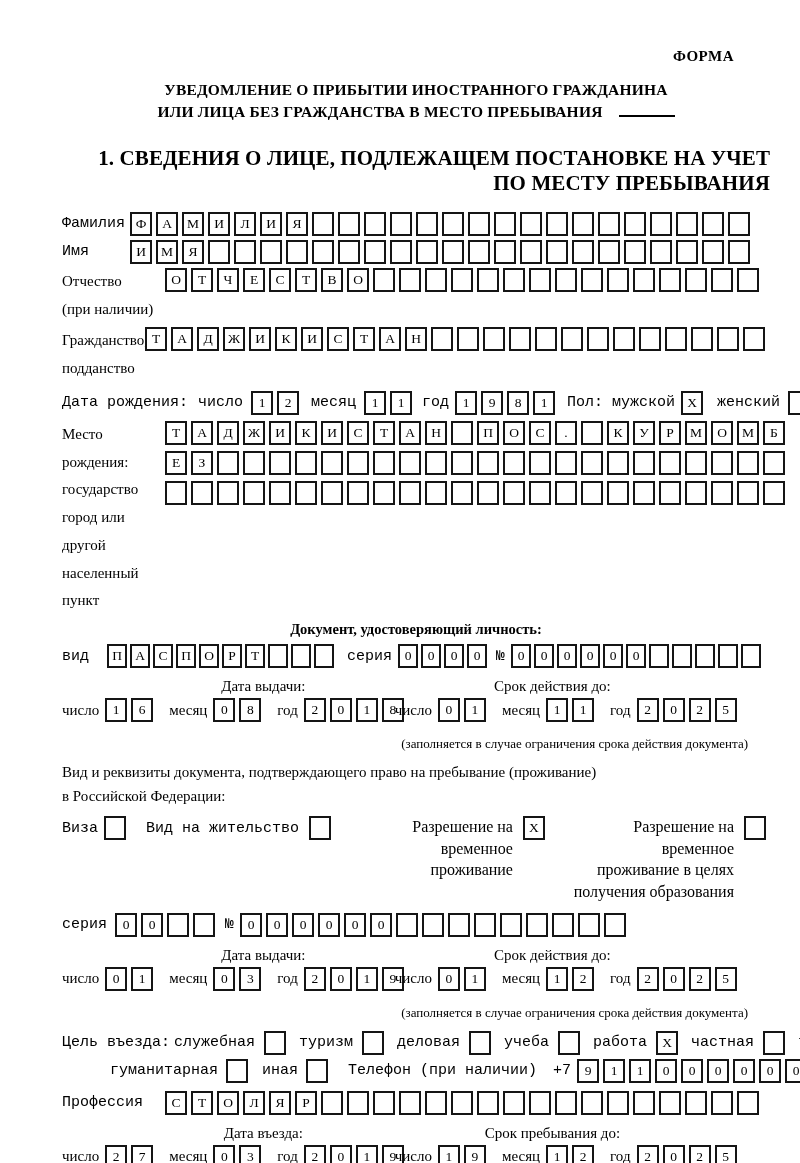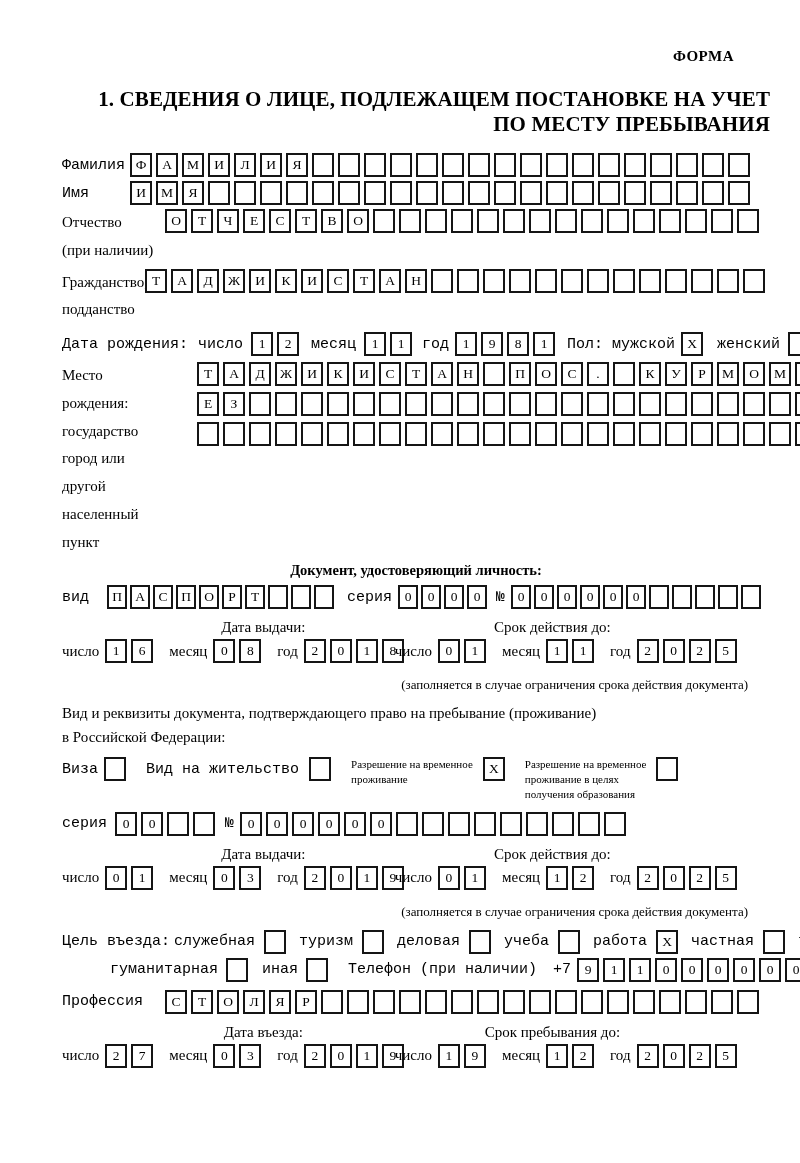--- a/index.html
+++ b/index.html
@@ -50,36 +50,42 @@
   .dcol-l .date-head { text-align:center; padding-left:70px; }
   .dcol-r .date-head { text-align:center; padding-right:60px; }
   .date-line { display:flex; align-items:center; }
   .dlbl { font-size:15px; margin-right:6px; }
   .dlbl.mid { margin-left:12px; }
   .note-right { text-align:right; font-size:13px; padding-right:22px; margin-top:14px; }
 
   .text15 { font-size:15px; line-height:1.6; }
   .visa-row { margin-top:8px; align-items:flex-start; }
   .opt { display:flex; align-items:center; }
-  .opt-ml { text-align:left; font-size:11px; line-height:1.35; }
+  .opt-ml { text-align:right; font-size:16px; line-height:1.35; }
   .opt-ml span { display:block; }
 
   .purpose-row { margin-top:10px; }
   .purpose-row .lbl { margin-right:4px; }
   .purpose-row .cells { margin-left:5px; margin-right:9px; }
   .purpose2-row { margin-top:0; padding-left:48px; }
-  .mt6{margin-top:6px;gap:32px;} .mt8{margin-top:8px;} .mt10{margin-top:10px;}
+  .mt6{margin-top:6px;} .mt8{margin-top:8px;} .mt10{margin-top:10px;}
 </style>
 </head>
 <body>
 
 <div class="page">
 
   <div class="forma">ФОРМА</div>
 
+  <div class="title">
+    <div>УВЕДОМЛЕНИЕ О ПРИБЫТИИ ИНОСТРАННОГО ГРАЖДАНИНА</div>
+    <div>
+      <span>ИЛИ ЛИЦА БЕЗ ГРАЖДАНСТВА В МЕСТО ПРЕБЫВАНИЯ</span><span class="blank-underline"></span>
+    </div>
+  </div>
 
   <div class="section-heading">1. СВЕДЕНИЯ О ЛИЦЕ, ПОДЛЕЖАЩЕМ ПОСТАНОВКЕ НА УЧЕТ ПО МЕСТУ ПРЕБЫВАНИЯ</div>
 
   <div class="row">
     <span class="lbl w68">Фамилия</span>
     <span class="cells">
         <span class="cell">Ф</span>
         <span class="cell">А</span>
         <span class="cell">М</span>
         <span class="cell">И</span>

